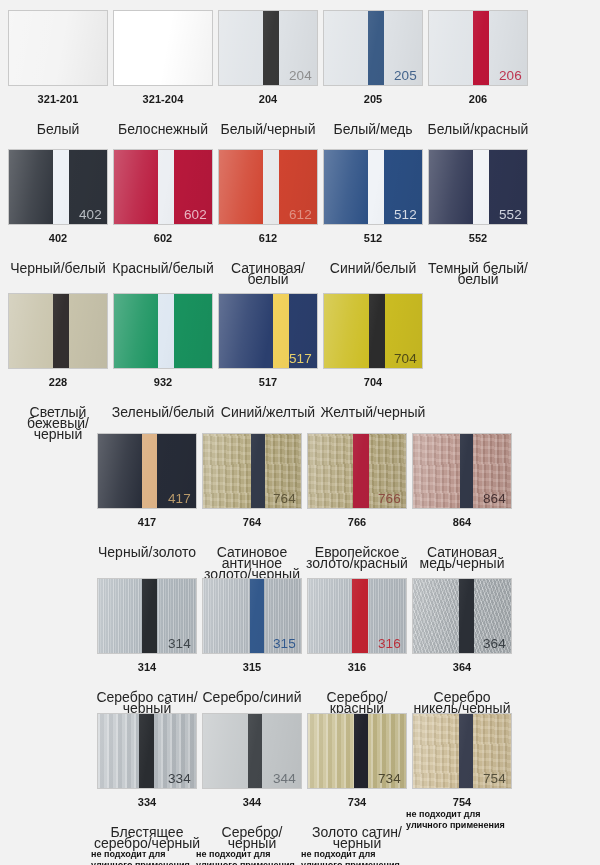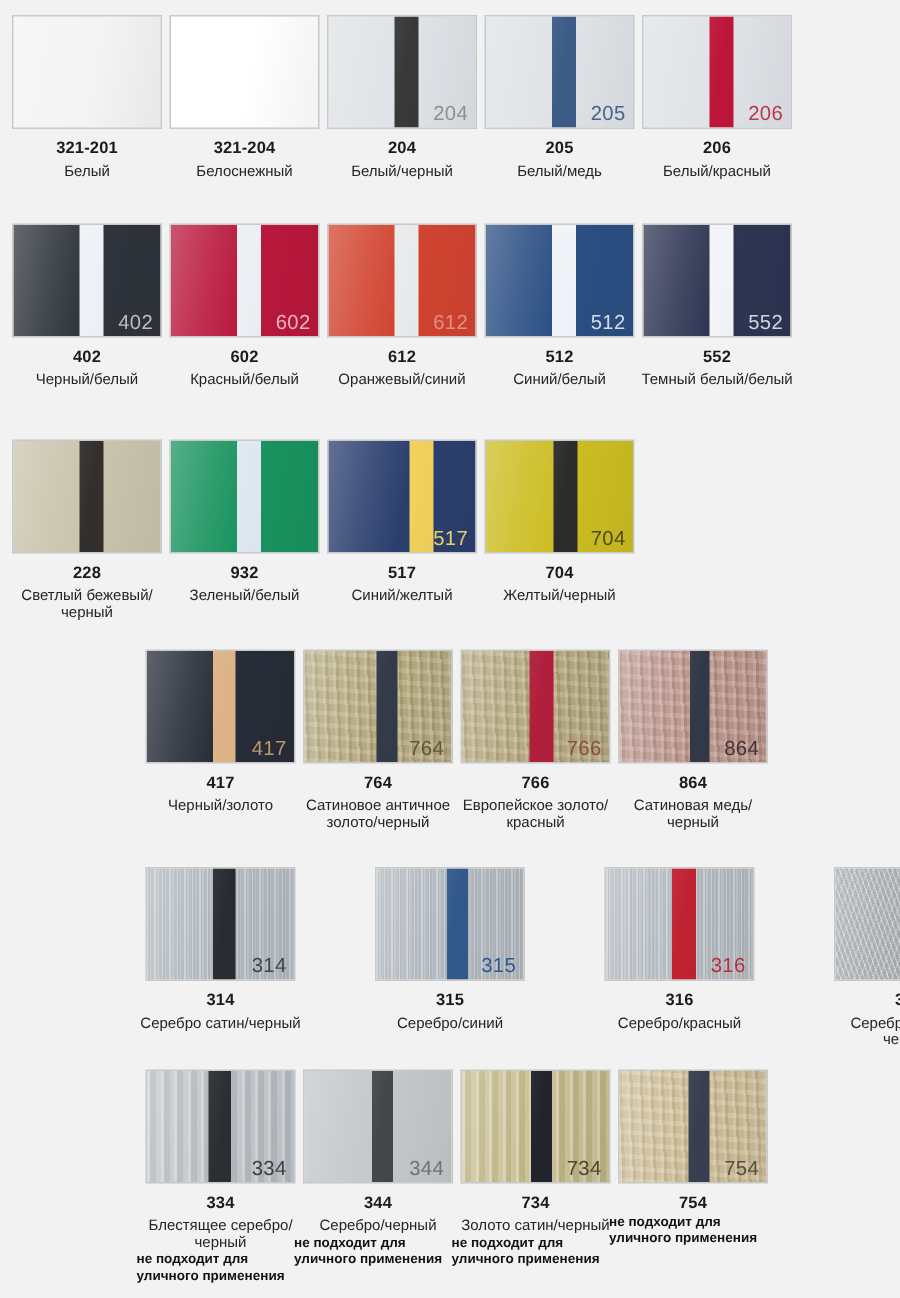--- a/index.html
+++ b/index.html
@@ -142,23 +142,23 @@
   .swatch-code {
     font-size: 11px;
     font-weight: bold;
     color: #1b1b1b;
     margin-top: 7px;
     line-height: 13px;
     text-align: center;
     letter-spacing: 0.1px;
   }
   .swatch-desc {
-    font-size: 10px;
+    font-size: 14px;
     color: #242424;
-    margin-top: 3px;
+    margin-top: 18px;
     line-height: 11px;
     text-align: center;
     width: 108px;
   }
   .swatch-warn {
     font-size: 9px;
     font-weight: bold;
     color: #111111;
     margin-top: 0px;
     line-height: 11px;
@@ -249,21 +249,21 @@
       </div>
       <div class="swatch-cell">
         <div class="swatch-chip">
           <div class="chip-base" style="background: rgb(209, 68, 48);"></div>
           <div class="chip-texture"></div>
           <div class="chip-stripe" style="left: 44px; width: 16px; background: rgb(232, 234, 236);"></div>
           <div class="chip-gloss"></div>
           <div class="chip-number" style="color: rgb(224, 145, 131);">612</div>
         </div>
         <div class="swatch-code">612</div>
-        <div class="swatch-desc">Оранжевый/синий</div>
+        <div class="swatch-desc">Сатиновая/белый</div>
       </div>
       <div class="swatch-cell">
         <div class="swatch-chip">
           <div class="chip-base" style="background: rgb(43, 79, 132);"></div>
           <div class="chip-texture"></div>
           <div class="chip-stripe" style="left: 44px; width: 16px; background: rgb(240, 243, 247);"></div>
           <div class="chip-gloss"></div>
           <div class="chip-number" style="color: rgb(212, 219, 230);">512</div>
         </div>
         <div class="swatch-code">512</div>
@@ -364,21 +364,21 @@
           <div class="chip-base" style="background: rgb(185, 144, 134);"></div>
           <div class="chip-texture"></div>
           <div class="chip-stripe" style="left: 47px; width: 13px; background: rgb(50, 56, 72);"></div>
           <div class="chip-gloss"></div>
           <div class="chip-number" style="color: rgb(70, 50, 51);">864</div>
         </div>
         <div class="swatch-code">864</div>
         <div class="swatch-desc">Сатиновая медь/черный</div>
       </div>
     </div>
-    <div class="swatch-row row-narrow" style="position: absolute; left: 0px; top: 578px; gap: 48px;">
+    <div class="swatch-row row-narrow" style="position: absolute; left: 0px; top: 578px;">
       <div class="swatch-cell">
         <div class="swatch-chip chip-chip-brushed">
           <div class="chip-base" style="background: rgb(180, 188, 194);"></div>
           <div class="chip-texture"></div>
           <div class="chip-stripe" style="left: 44px; width: 15px; background: rgb(40, 44, 48);"></div>
           <div class="chip-gloss"></div>
           <div class="chip-number" style="color: rgb(63, 70, 75);">314</div>
         </div>
         <div class="swatch-code">314</div>
         <div class="swatch-desc">Серебро сатин/черный</div>

